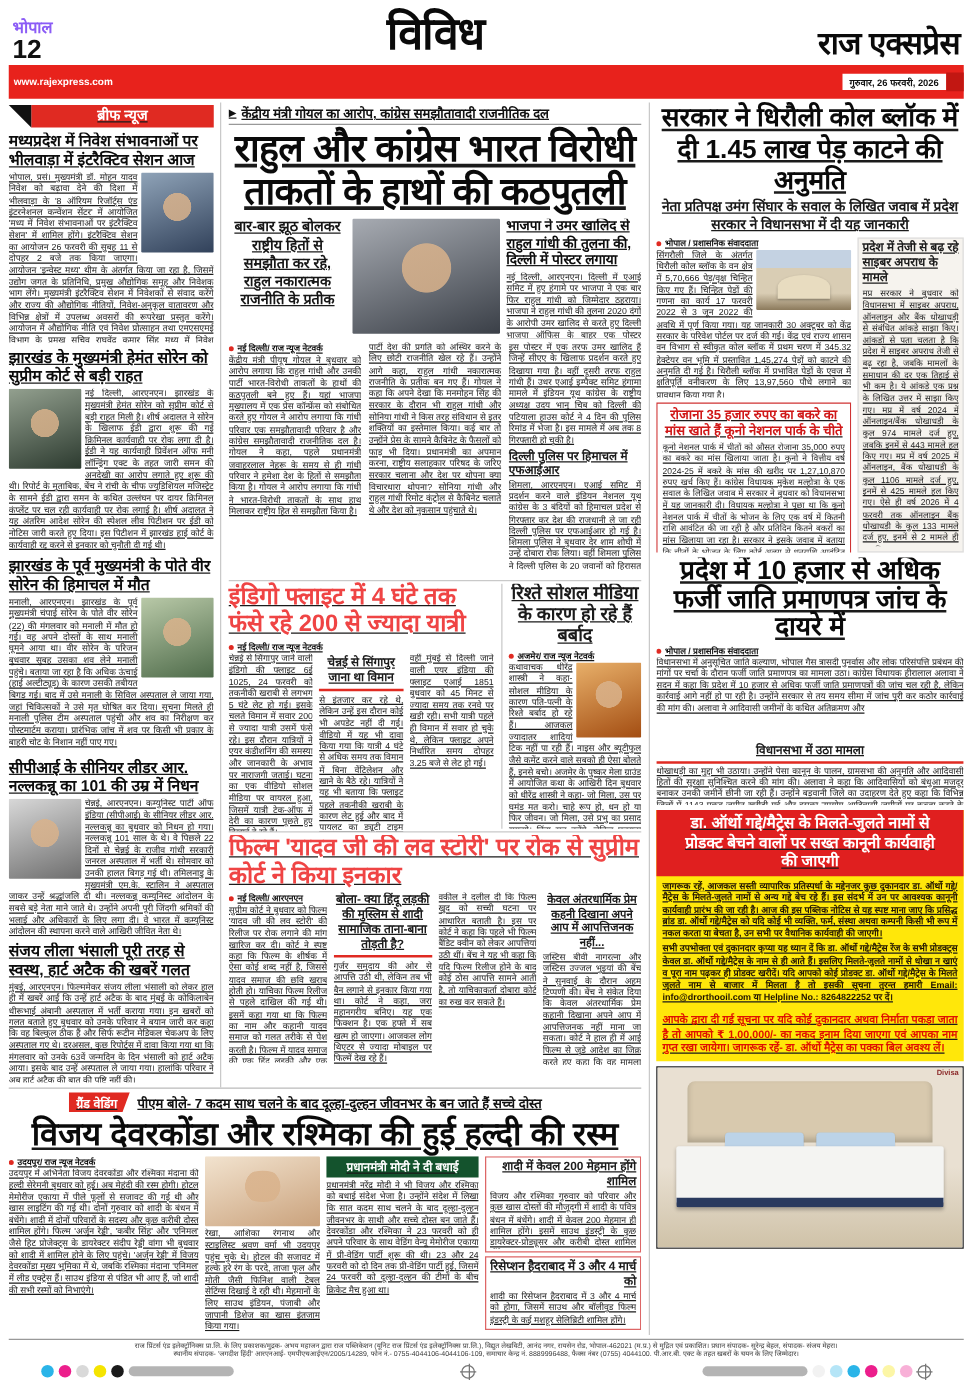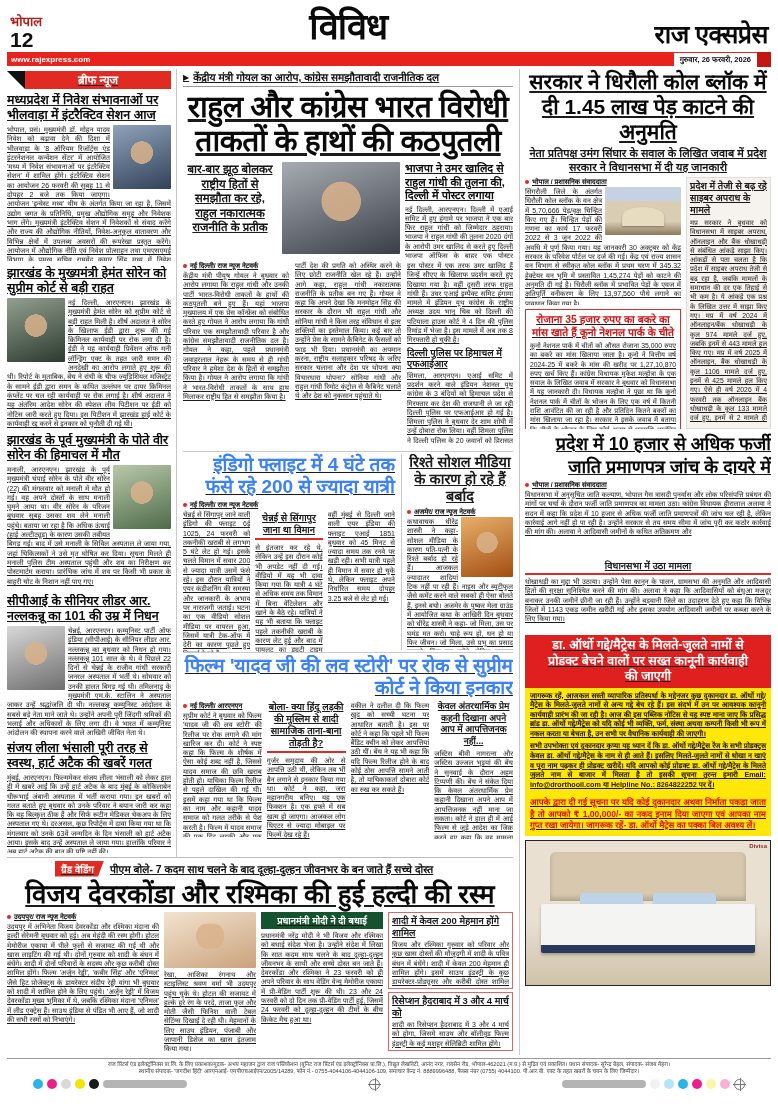--- a/index.html
+++ b/index.html
@@ -2,25 +2,25 @@
 <html lang="hi"><head>
 <meta charset="utf-8">
 <style>
   *{margin:0;padding:0;box-sizing:border-box;}
   html,body{background:#fff;}
   body{width:778px;height:1108px;font-family:"Liberation Sans","DejaVu Sans",sans-serif;color:#1b1b1b;overflow:hidden;}
   .page{width:778px;height:1108px;background:#fff;overflow:hidden;}
   
   .masthead{display:flex;align-items:flex-end;justify-content:space-between;padding:6px 10px 2px 10px;height:52px;}
   .mh-left{line-height:1;}
-  .mh-city{color:#b91c1c;font-weight:800;font-size:13px;}
+  .mh-city{color:#8b5cf6;font-weight:800;font-size:13px;}
   .mh-page{font-size:21px;font-weight:800;color:#111;margin-top:1px;}
   .mh-center{font-size:36px;font-weight:800;color:#0a0a0a;letter-spacing:-1px;}
   .mh-right{font-size:25px;font-weight:800;color:#0a0a0a;letter-spacing:-.5px;}
-  .redbar{height:14px;background:#e8221c;display:flex;align-items:center;justify-content:space-between;margin:0 7px;}
+  .redbar{height:27px;background:#e8221c;display:flex;align-items:center;justify-content:space-between;margin:0 7px;}
   .redbar .site{color:#fff;font-size:8px;font-weight:700;padding-left:4px;}
   .datebox{background:#fff;color:#111;font-size:7.5px;font-weight:700;padding:1px 6px;height:13px;display:flex;align-items:center;}
   .redtab{width:14px;height:15px;background:#c21712;}
   
   .content{display:flex;padding:3px 7px 0 7px;gap:6px;text-decoration:underline;}
   .leftwrap{width:506px;}
   .row1{display:flex;height:788px;}
   .col-left{width:170px;border-right:1px solid #c9c9c9;padding-right:5px;}
   .col-center{flex:1;padding:0 0 0 6px;}
   .col-right{width:252px;border-left:1px solid #c9c9c9;padding-left:5px;}
@@ -58,21 +58,21 @@
   .msph{width:118px;height:92px;}
   .ms-right{flex:1;overflow:hidden;}
   .subhl{font-size:11px;line-height:13.5px;font-weight:800;color:#0c0c0c;margin-bottom:2px;}
   .cols3{display:flex;gap:6px;height:186px;margin-bottom:4px;}
   .cols3>div{flex:1;overflow:hidden;}
   .firhl{font-size:9.5px;line-height:11px;font-weight:800;margin:2px 0;}
   .rule{border-top:1px solid #c9c9c9;margin:2px 0;}
   
   .midrow{display:flex;gap:6px;height:196px;}
   .indigo{width:212px;}
-  .hl-md{font-size:19px;line-height:22px;font-weight:800;text-align:right;color:#3b82f6;margin-bottom:2px;}
+  .hl-md{font-size:19px;line-height:22px;font-weight:800;text-align:left;color:#ef4444;margin-bottom:2px;}
   .i-cols{display:flex;gap:5px;height:142px;}
   .i-cols>div{flex:1;overflow:hidden;}
   .inset{font-size:9.5px;line-height:12px;font-weight:800;text-align:center;border-bottom:2px solid #e02a22;padding:1px 0 2px 0;margin:1px 0 3px 0;}
   .social{flex:1;border-left:1px solid #c9c9c9;padding-left:5px;overflow:hidden;}
   .hl-md2{font-size:14.5px;line-height:17px;font-weight:800;text-align:center;margin-bottom:2px;}
   .soc-ph{width:52px;height:60px;}
   
   .film{height:192px;overflow:hidden;}
   .f-cols{display:flex;gap:5px;height:138px;}
   .f-cols>div{flex:1;overflow:hidden;}
@@ -85,33 +85,33 @@
   .wstriptxt{font-size:10.5px;font-weight:800;color:#111;}
   .whl{font-size:26px;line-height:30px;font-weight:800;text-align:center;color:#0a0a0a;margin:2px 0 3px 0;}
   .wrow{display:flex;gap:5px;height:142px;}
   .wcol1{width:152px;overflow:hidden;}
   .wcol2{width:92px;overflow:hidden;}
   .wph{width:92px;height:56px;margin-bottom:2px;}
   .wcol3{width:122px;overflow:hidden;}
   .modihead{background:#14532d;color:#fff;font-size:9.5px;font-weight:800;text-align:center;padding:2px 0;margin-bottom:2px;}
   .wcol4{flex:1;overflow:hidden;}
   .wbox{border:1px solid #d66;padding:2px 3px;margin-bottom:3px;}
-  .wboxt{font-size:9.5px;line-height:12px;font-weight:800;text-align:left;margin-bottom:1px;}
+  .wboxt{font-size:9.5px;line-height:12px;font-weight:800;text-align:right;margin-bottom:1px;}
   
   .hl-lg{font-size:21px;line-height:25px;font-weight:800;text-align:center;color:#0a0a0a;}
   .subdeck{font-size:11px;line-height:14px;font-weight:700;text-align:center;color:#191919;margin:2px 0 3px 0;}
   .coalrow{display:flex;gap:5px;height:252px;}
   .coalmain{width:156px;overflow:hidden;}
   .coalph{float:right;width:76px;height:48px;margin:0 0 2px 3px;}
   .cheetah{border:1.5px solid #cf3333;padding:3px 4px;margin-top:4px;height:122px;overflow:hidden;}
   .cheetah h4{color:#d01818;font-size:10.5px;line-height:13px;font-weight:800;text-align:center;margin-bottom:2px;}
   .sidebox{flex:1;background:#f6f3ee;border:1px solid #ddd;padding:2px 3px;overflow:hidden;}
   .sidebox h4{font-size:9.5px;line-height:12px;font-weight:800;margin-bottom:2px;}
   .fake{height:198px;overflow:hidden;margin-top:4px;}
-  .hl-rg{font-size:18px;line-height:22.5px;font-weight:800;text-align:right;color:#0a0a0a;margin-bottom:2px;}
+  .hl-rg{font-size:21px;line-height:22.5px;font-weight:800;text-align:center;color:#0a0a0a;margin-bottom:2px;}
   .fcols{display:flex;gap:5px;height:150px;flex-direction:column;}
   .fcols>div{flex:1;overflow:hidden;}
   .inset2{font-size:9.5px;line-height:11.5px;font-weight:800;text-align:center;border-bottom:2px solid #e02a22;padding-bottom:2px;margin:2px 0;}
   
   .ad{margin-top:4px;background:#ffe70a;overflow:hidden;}
   .adhead{background:#e01f1f;color:#fff;font-size:12.5px;line-height:15.5px;font-weight:800;text-align:center;padding:3px 17px;}
   .adbody{padding:3px 5px;font-size:7.2px;line-height:9.6px;text-align:justify;color:#201400;font-weight:600;}
   .adbody p{margin-bottom:3px;}
   .adnotice{padding:2px 5px 4px 5px;font-size:8.6px;line-height:11.5px;font-weight:800;color:#e01000;text-align:justify;}
   

